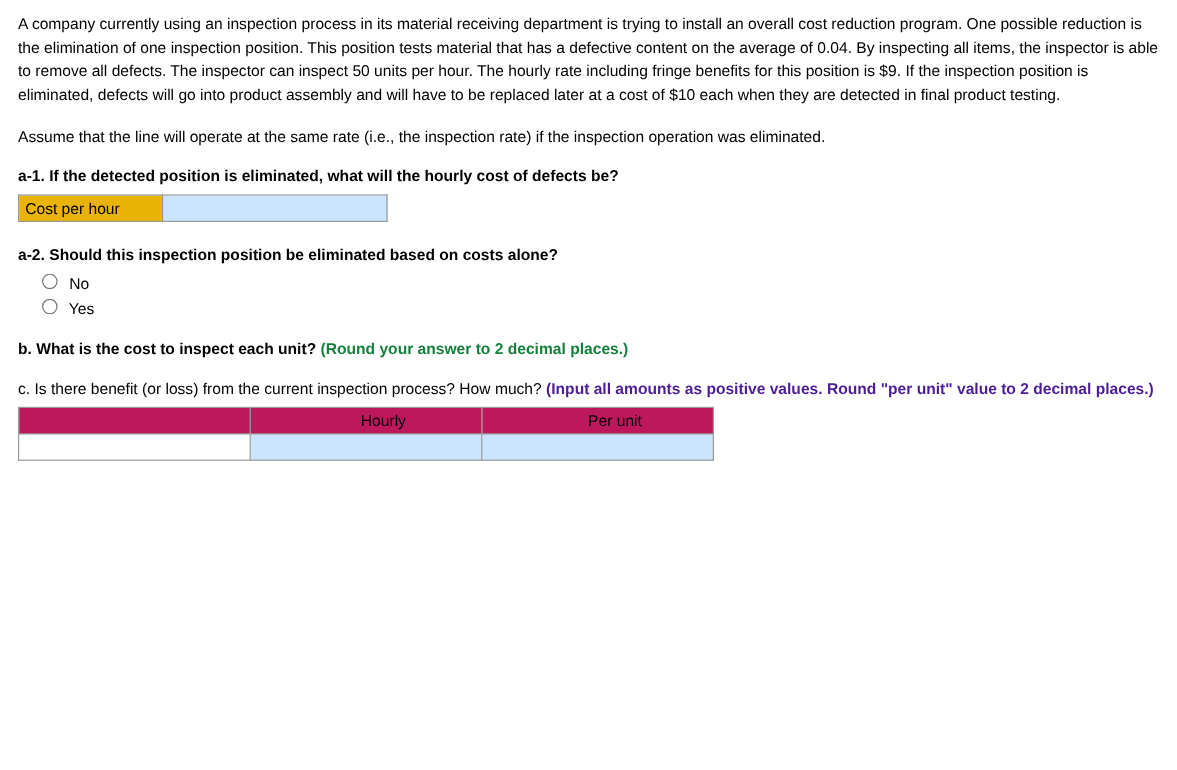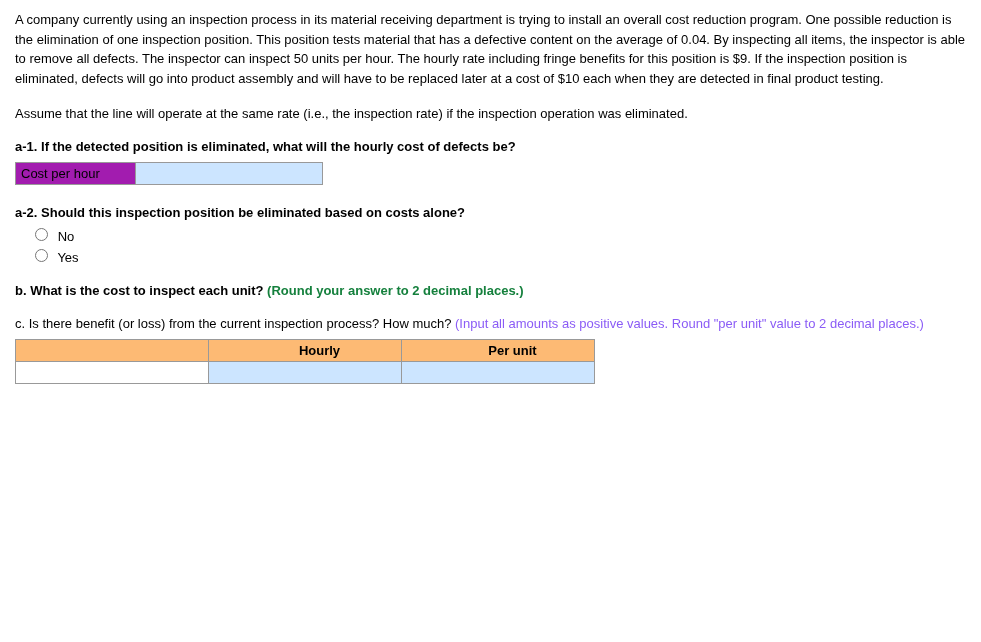--- a/index.html
+++ b/index.html
@@ -36,21 +36,21 @@
       border-collapse: collapse;
       margin-bottom: 20px;
       margin-top: 8px;
     }
     .input-table td {
       border: 1px solid #999;
       padding: 3px 5px;
       font-size: 13px;
     }
     .input-table td.label-cell {
-      background: #a21caf;
+      background: #eab308;
       min-width: 120px;
     }
     .input-table td.input-cell {
       background: #cce5ff;
       min-width: 130px;
     }
     .input-table td.input-cell input {
       border: none;
       background: transparent;
       width: 100%;
@@ -66,22 +66,22 @@
     .radio-group label {
       display: block;
       margin-bottom: 5px;
       font-size: 13px;
       cursor: pointer;
     }
     .radio-group input[type="radio"] {
       margin-right: 6px;
     }
     .bold-red {
-      font-weight: normal;
-      color: #8b5cf6;
+      font-weight: bold;
+      color: #4c1d95;
       text-align: right;
     }
     .bold-blue {
       font-weight: bold;
       color: #15803d;
     }
     .question-c-label {
       font-size: 13px;
       margin-bottom: 8px;
     }
@@ -89,22 +89,22 @@
       border-collapse: collapse;
       margin-top: 8px;
     }
     .table-c th, .table-c td {
       border: 1px solid #999;
       padding: 3px 8px;
       font-size: 13px;
       text-align: center;
     }
     .table-c th {
-      background: #fdba74;
-      font-weight: bold;
+      background: #be185d;
+      font-weight: normal;
       padding-left: 37px;
     }
     .table-c td.row-label {
       background: #fff;
       min-width: 130px;
       text-align: left;
     }
     .table-c td.row-input {
       background: #cce5ff;
       min-width: 100px;

